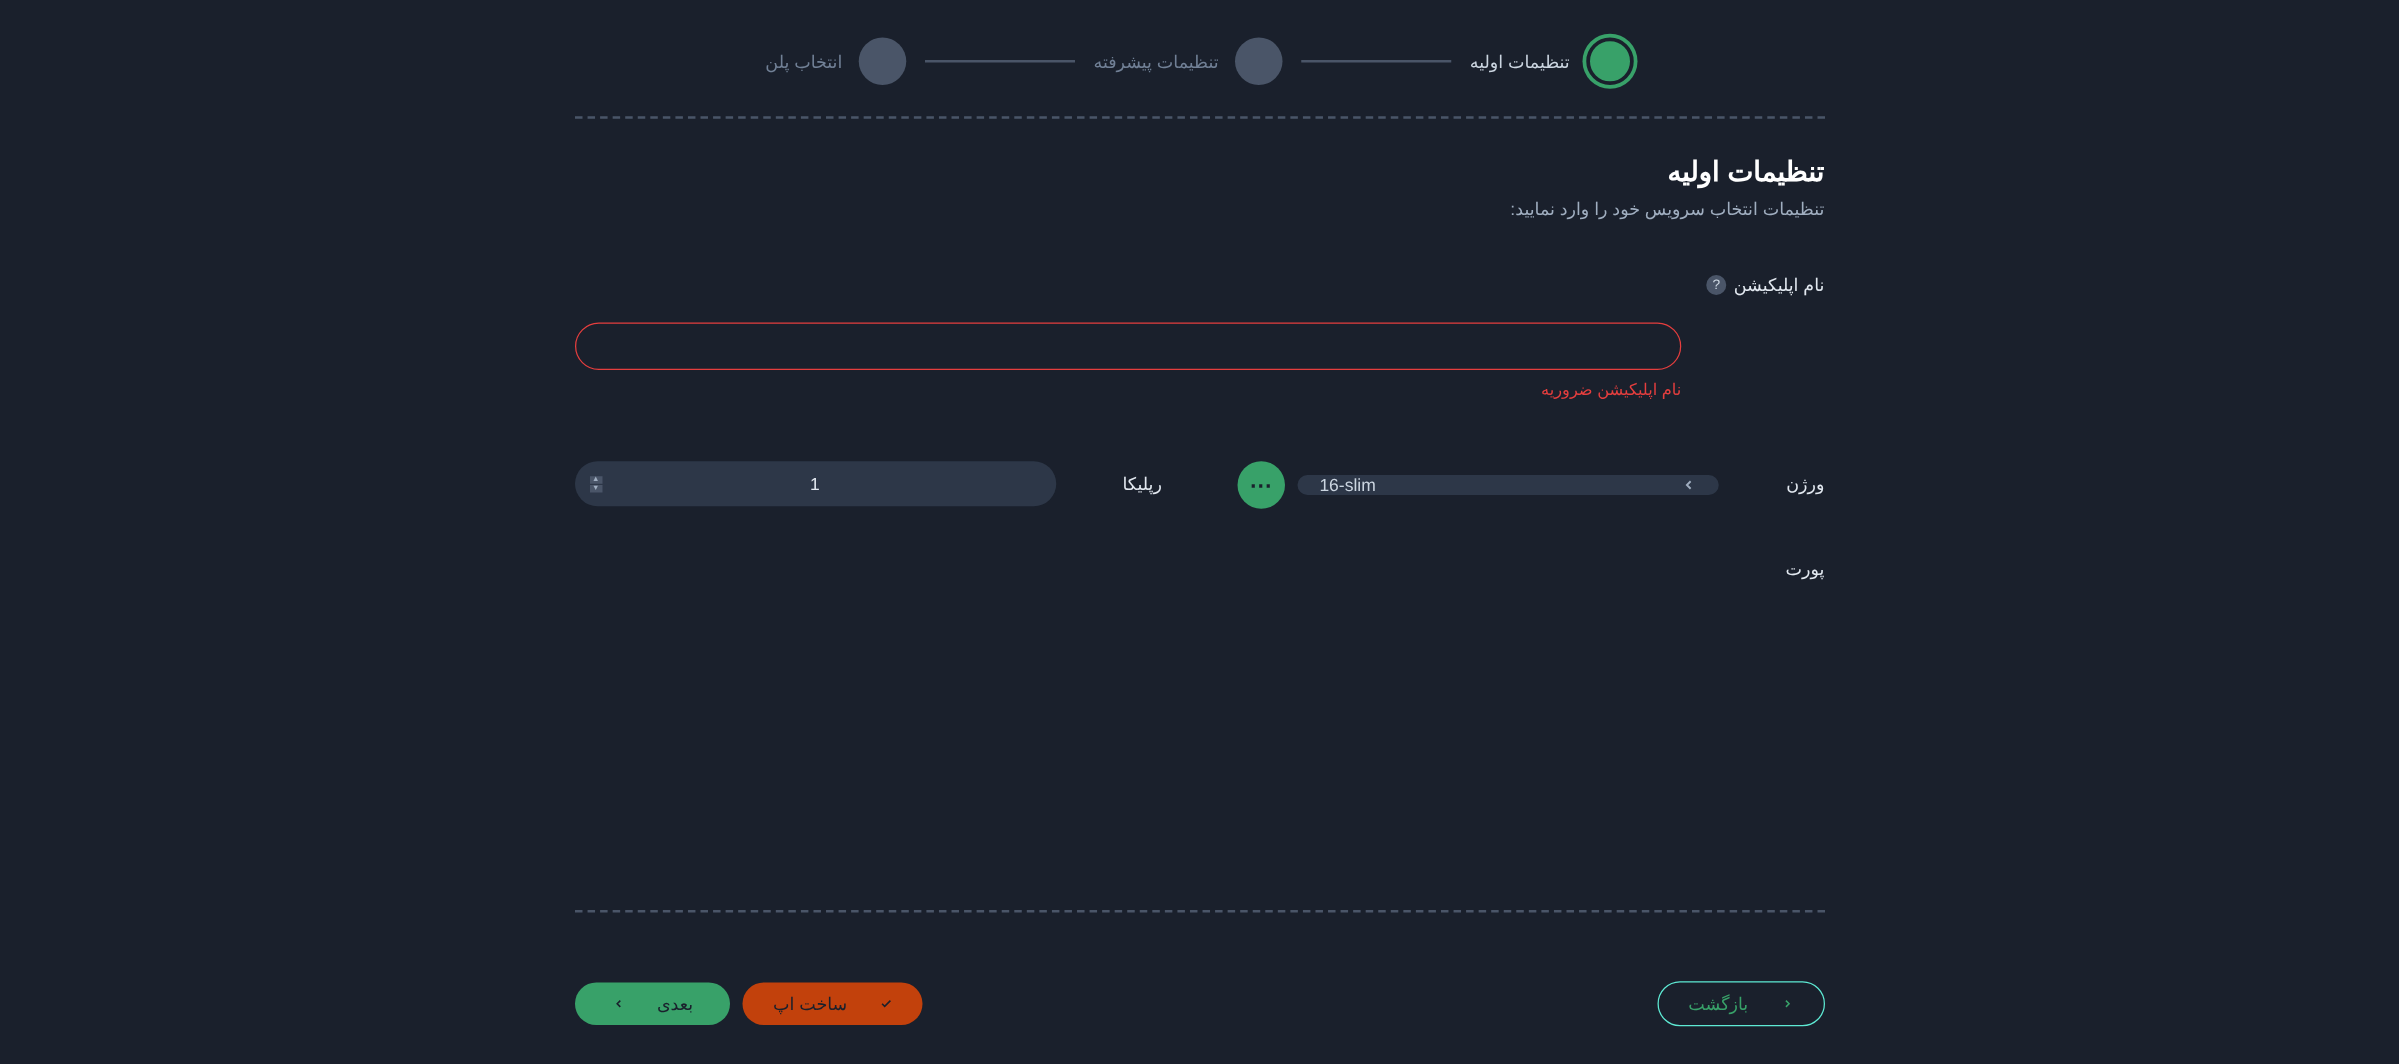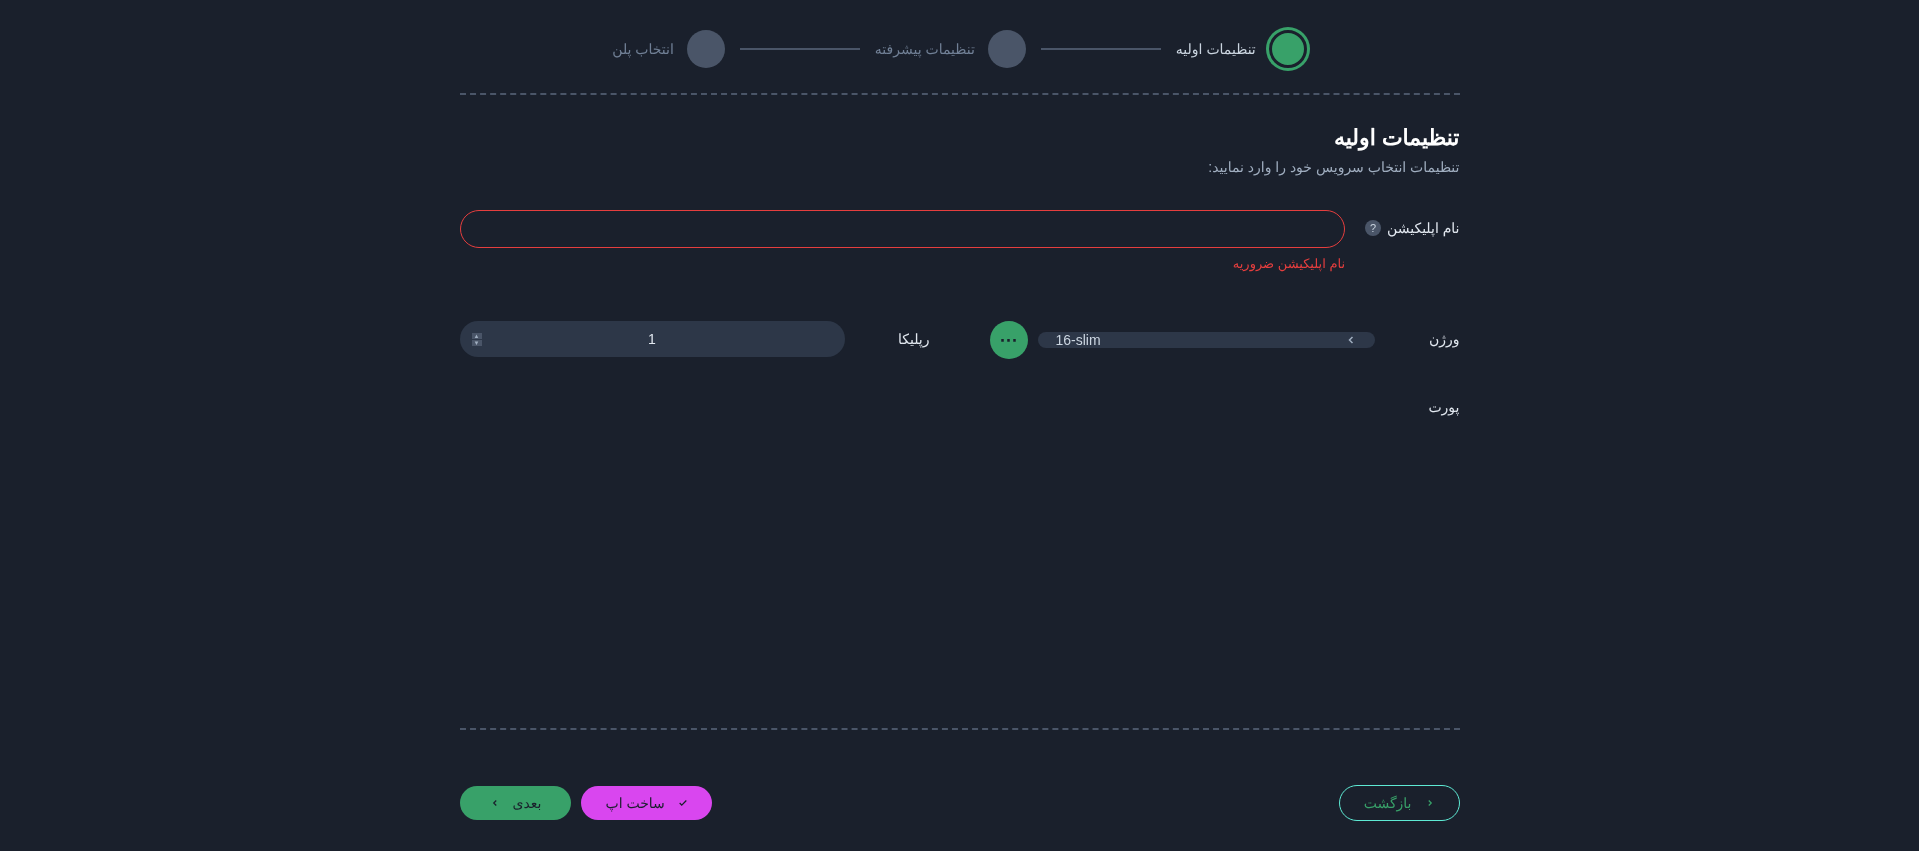--- a/index.html
+++ b/index.html
@@ -149,20 +149,21 @@
   display: inline-flex;
   align-items: center;
   justify-content: center;
 }
 
 .input-wrapper {
   flex: 1;
   display: flex;
   flex-direction: column;
   gap: 8px;
+  margin-top: 48px;
 }
 
 .text-input {
   background: #1a202c;
   border: 1px solid #e53e3e;
   border-radius: 20px;
   padding: 10px 18px;
   color: #e2e8f0;
   font-size: 14px;
   width: 100%;
@@ -293,31 +294,31 @@
 }
 
 .btn {
   border-radius: 20px;
   padding: 9px 24px;
   font-size: 14px;
   border: none;
   cursor: pointer;
   display: inline-flex;
   align-items: center;
-  gap: 13px;
+  gap: 26px;
 }
 
 .btn-outline {
   background: transparent;
   border: 1px solid #5eead4;
   color: #38a169;
 }
 
 .btn-solid {
-  background: #d946ef;
+  background: #c2410c;
   color: #1a202c;
 }
 
 .btn-primary {
   background: #38a169;
   color: #1a202c;
   padding: 9px 30px;
 }
 
 .btn-group {

